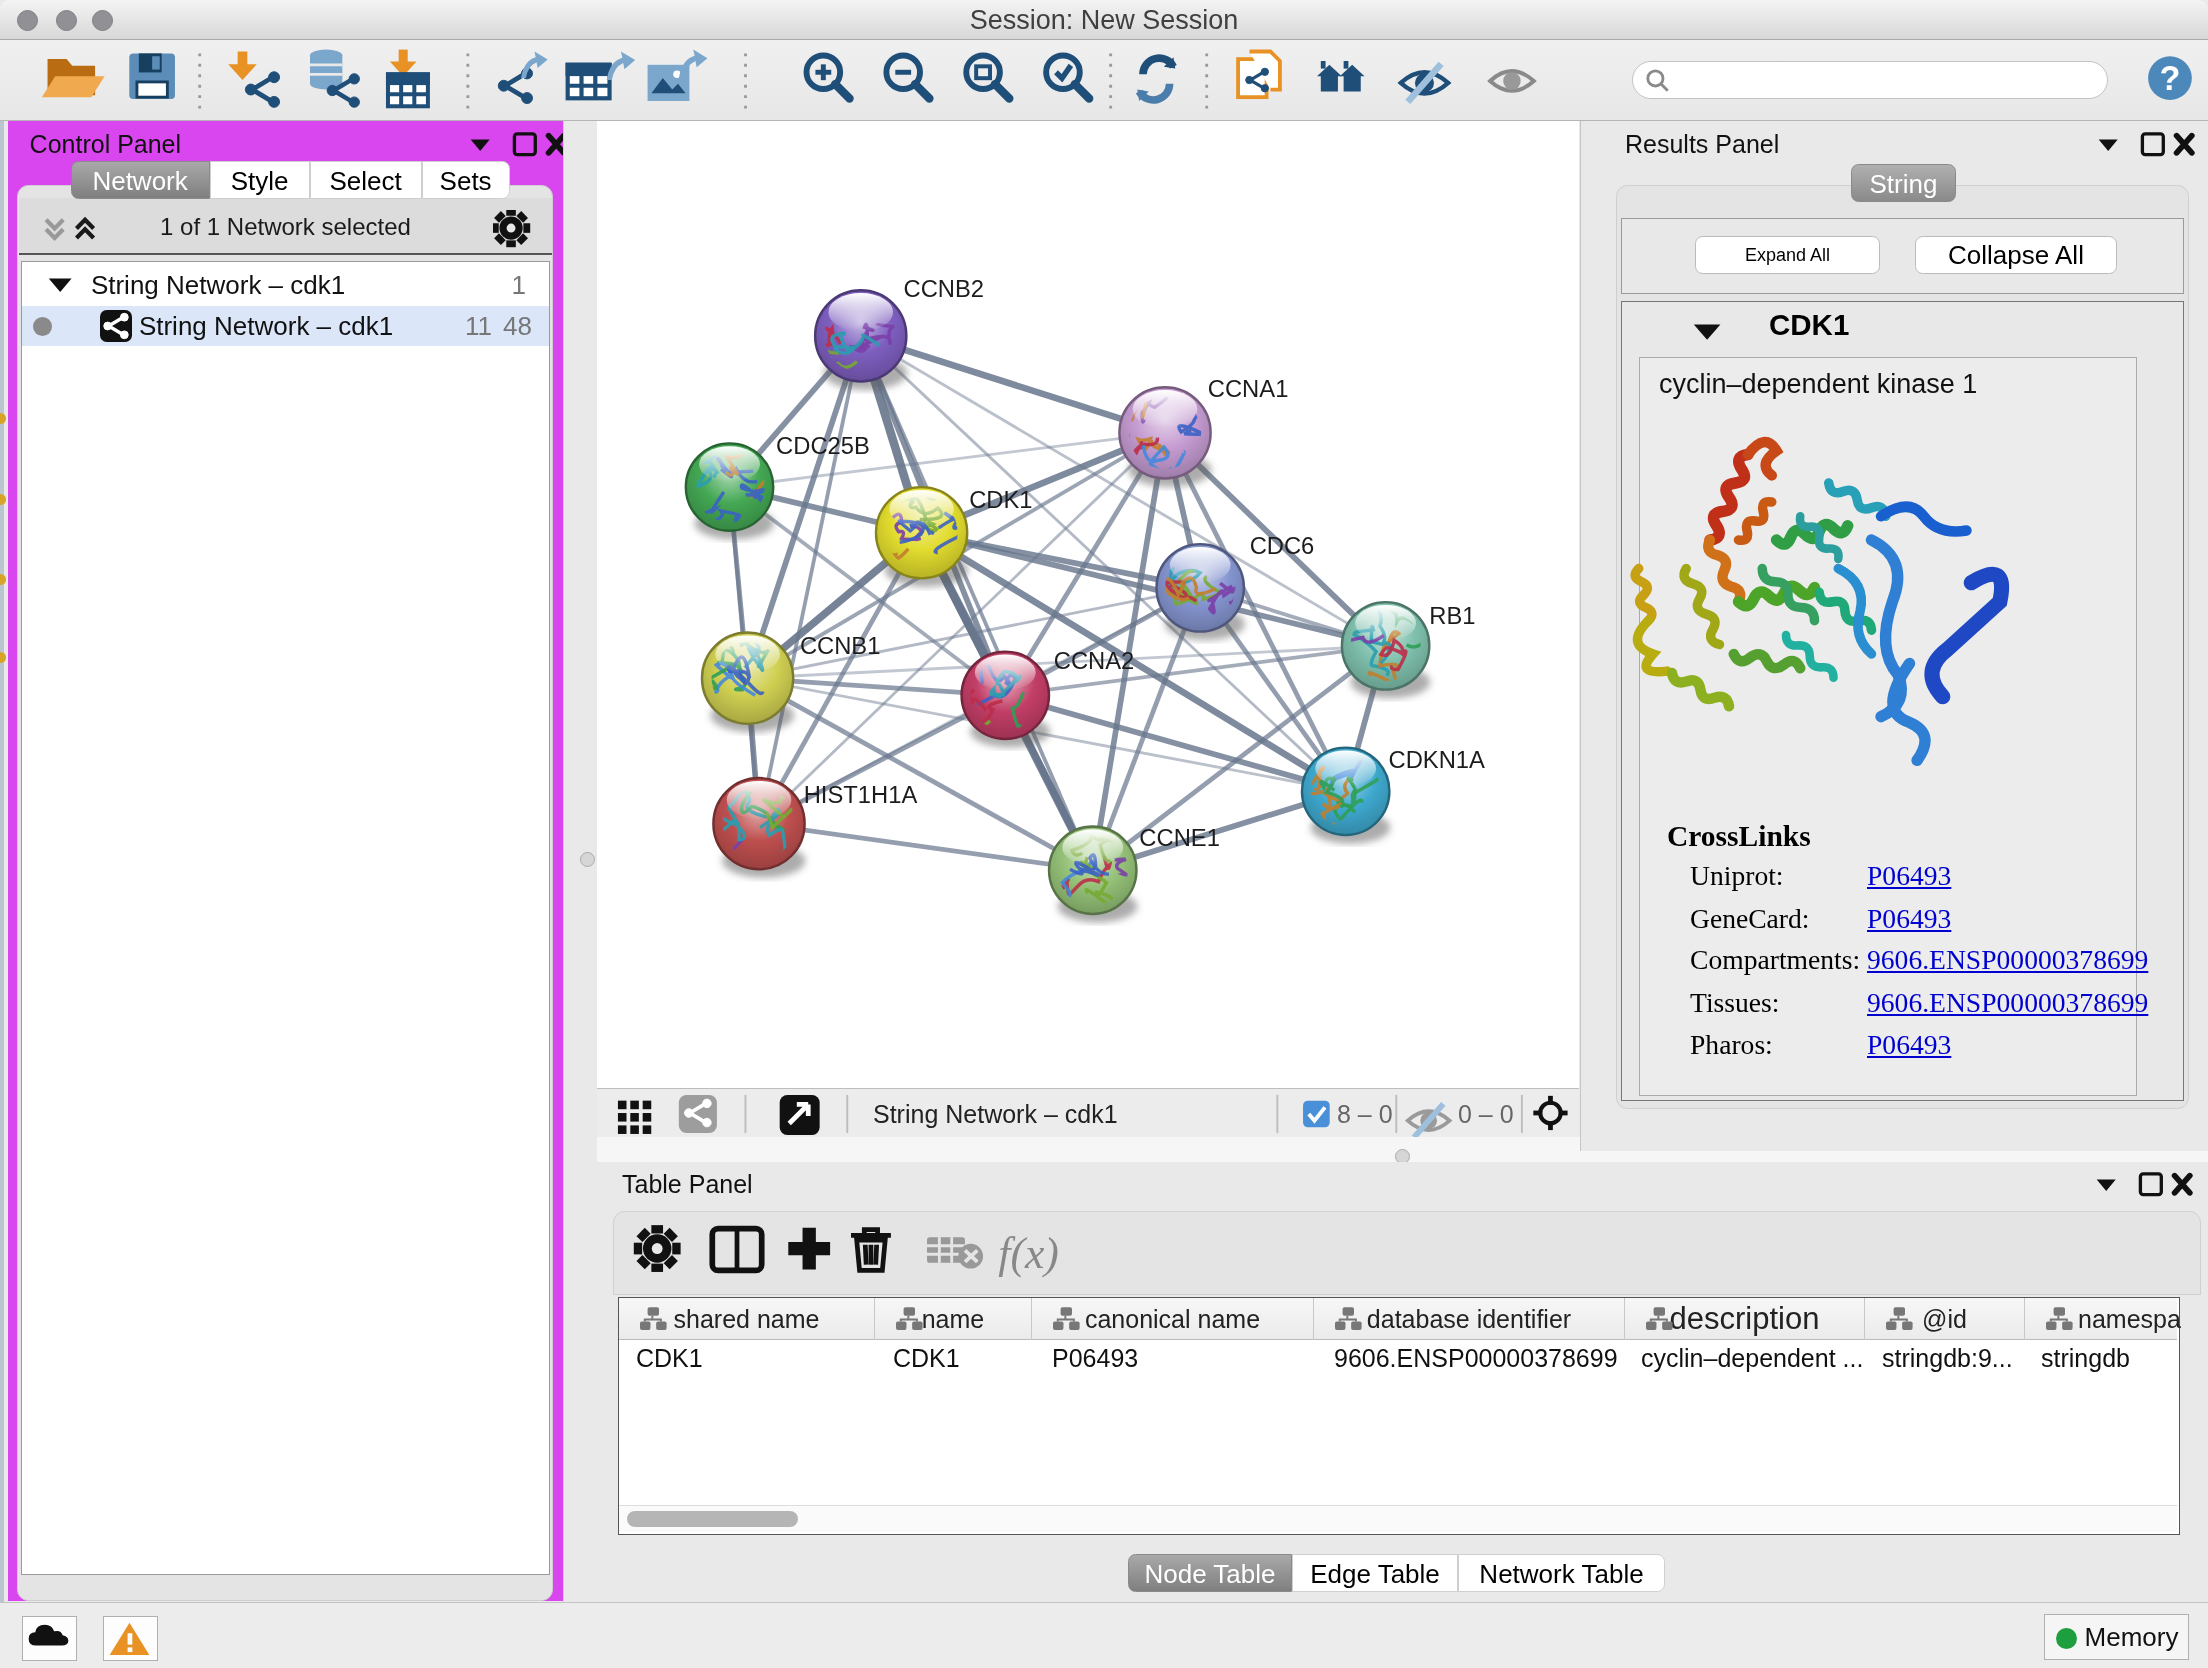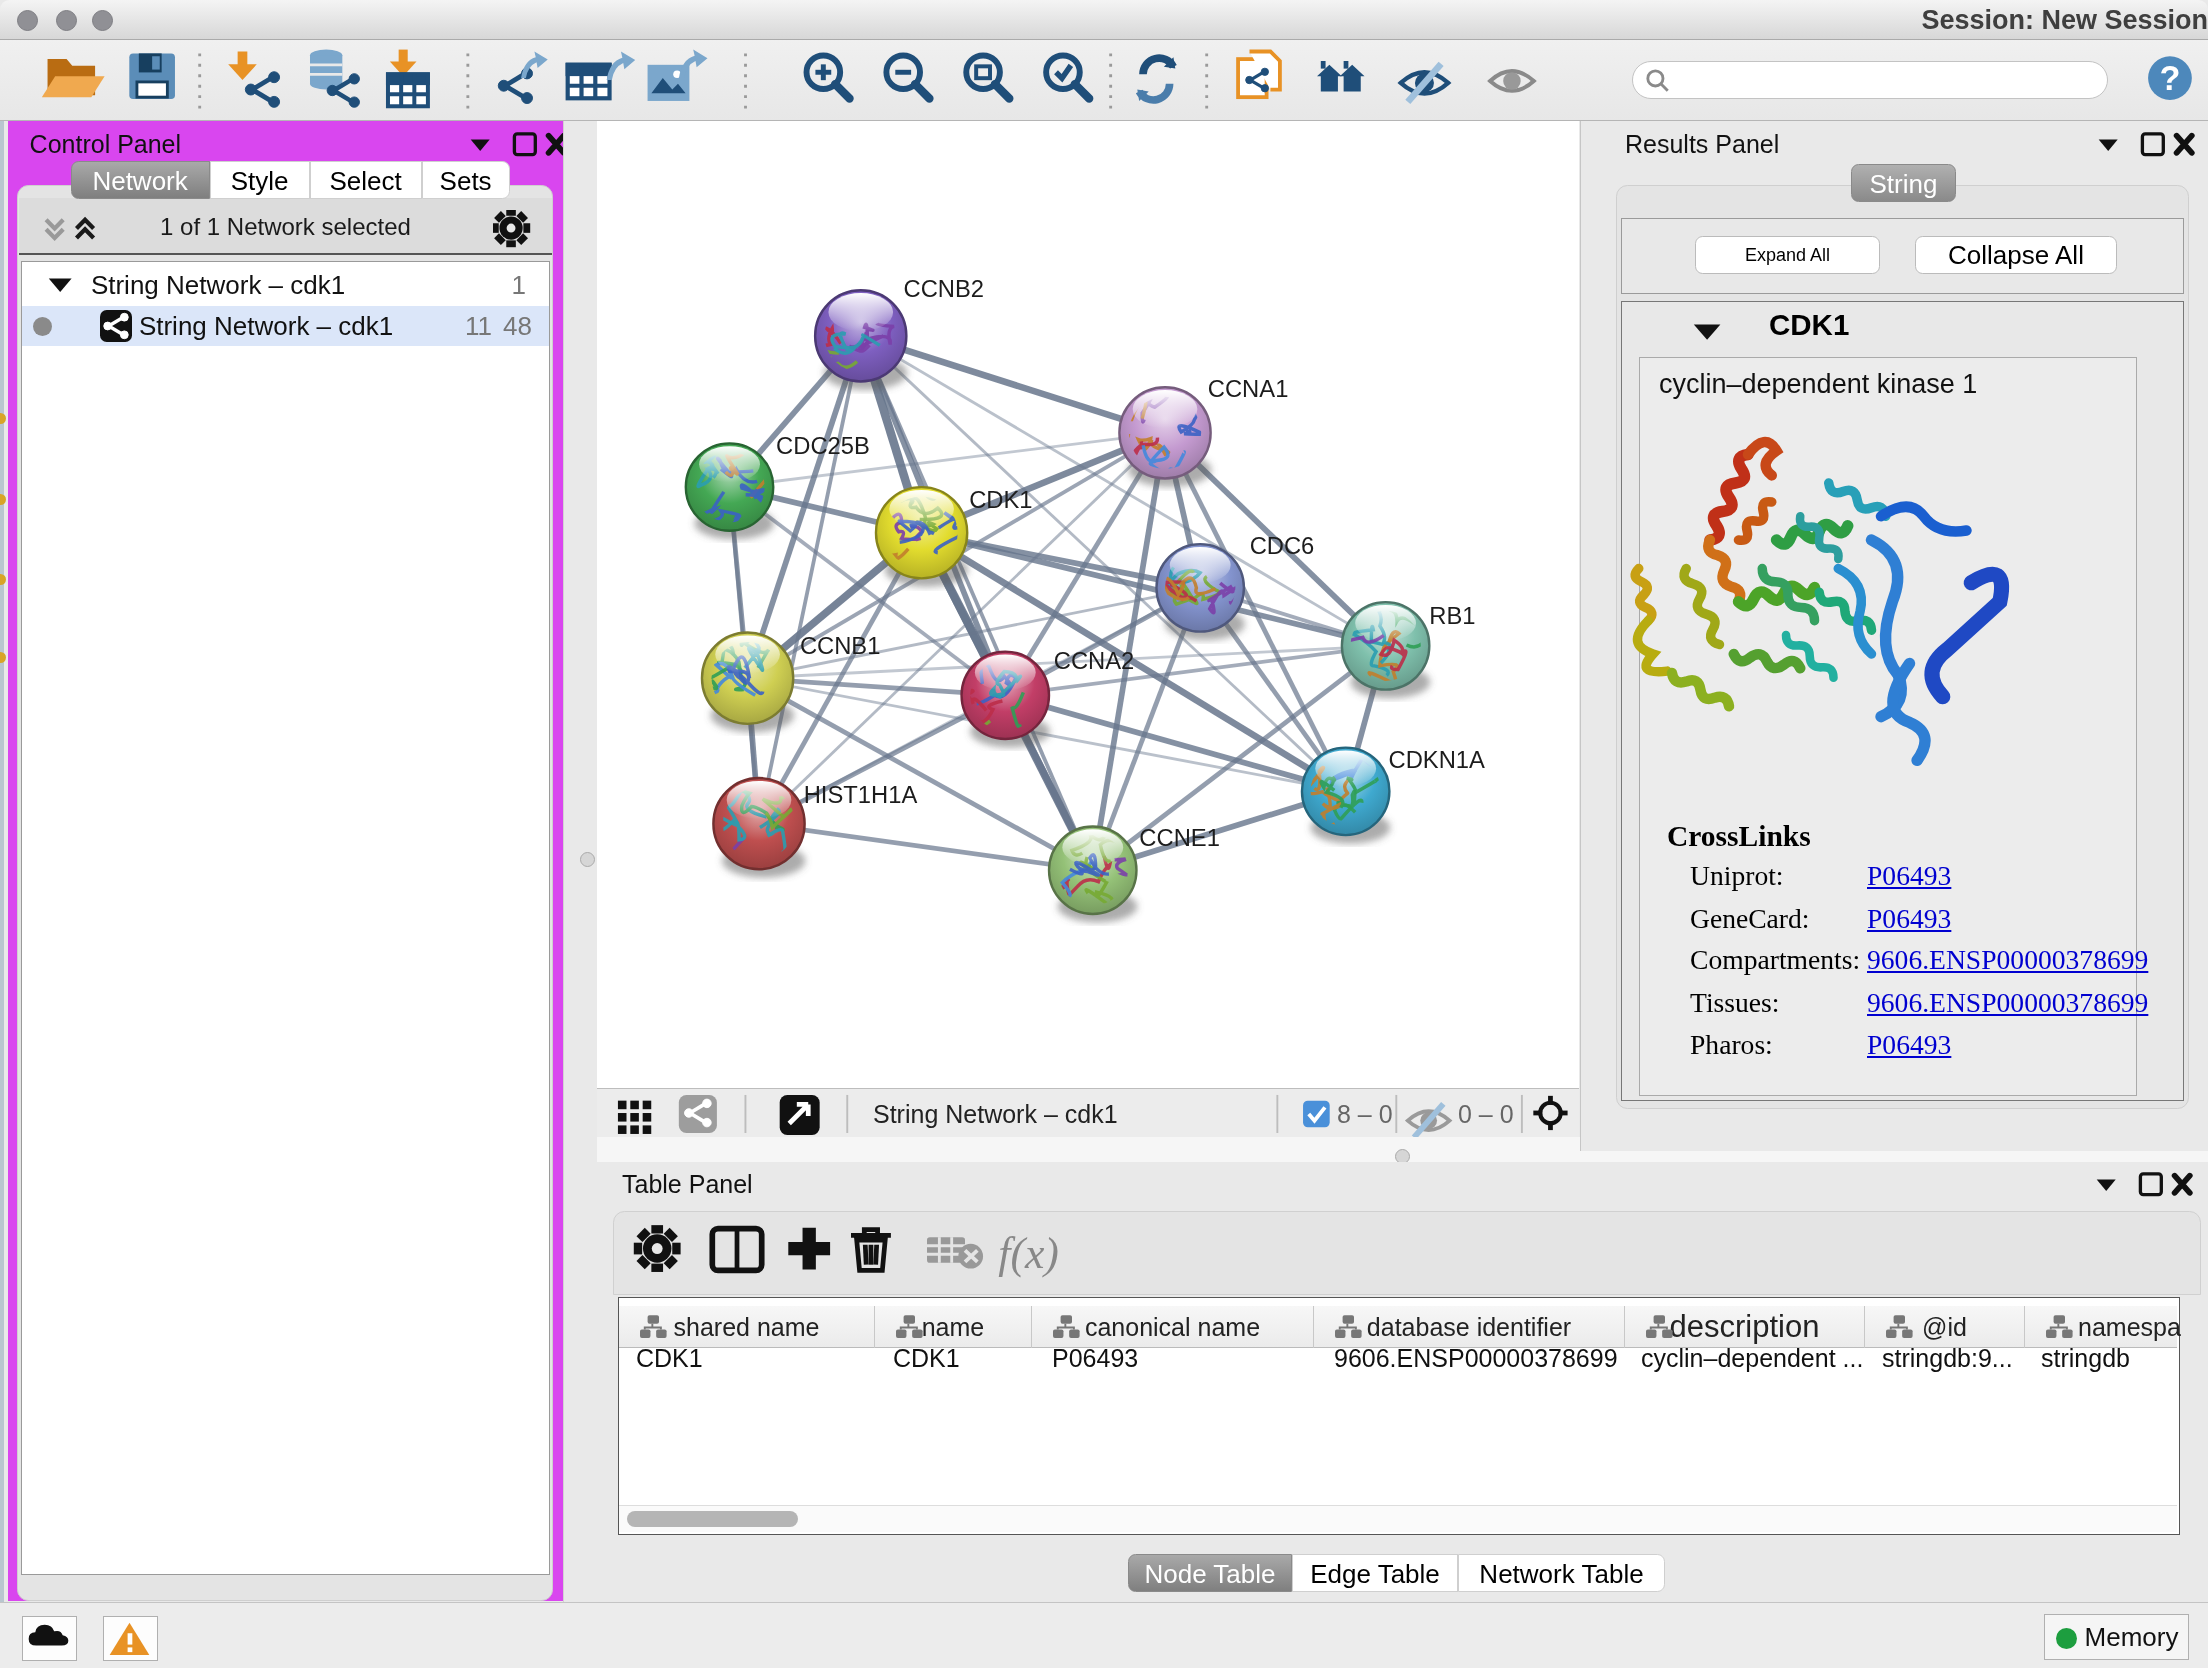--- a/index.html
+++ b/index.html
@@ -2,21 +2,21 @@
 <html style="font-size:15px"><head><meta charset="utf-8"><style>
 html,body{margin:0;padding:0;width:2208px;height:1668px;overflow:hidden;background:#e9e9e9;font-family:"Liberation Sans",sans-serif;}
 *{box-sizing:border-box}
 .abs{position:absolute}
 .paneltitle{font-size:25px;color:#111}
 </style></head><body>
 <div class="abs" style="left:0;top:0;width:2208px;height:40px;background:linear-gradient(#f4f4f4,#d7d7d7);border-bottom:1.9px solid #aaa;border-radius:9.5px 9.5px 0 0">
 <div class="abs" style="left:17px;top:9.5px;width:21px;height:21px;border-radius:50%;background:#909095;border:1px solid #7e7e83"></div>
 <div class="abs" style="left:56px;top:9.5px;width:21px;height:21px;border-radius:50%;background:#909095;border:1px solid #7e7e83"></div>
 <div class="abs" style="left:92px;top:9.5px;width:21px;height:21px;border-radius:50%;background:#909095;border:1px solid #7e7e83"></div>
-<div style="text-align:right;font-size:27px;font-weight:bold;color:#3f3f3f;padding-top:4.8px">Session: New Session</div>
+<div style="text-align:center;font-size:27px;font-weight:normal;color:#3f3f3f;padding-top:4.8px">Session: New Session</div>
 </div>
 <div class="abs" style="left:0;top:40px;width:2208px;height:81px;background:linear-gradient(#f0f0f0,#e7e7e7);border-bottom:1.9px solid #b5b5b5"></div>
 <svg width="2208" height="81" viewBox="0 0 2322 85" style="position:absolute;left:0;top:40px">
 <line x1="210" y1="14" x2="210" y2="72" stroke="#9a9a9a" stroke-width="3" stroke-dasharray="3 8"></line>
 <line x1="492" y1="14" x2="492" y2="72" stroke="#9a9a9a" stroke-width="3" stroke-dasharray="3 8"></line>
 <line x1="784" y1="14" x2="784" y2="72" stroke="#9a9a9a" stroke-width="3" stroke-dasharray="3 8"></line>
 <line x1="1168" y1="14" x2="1168" y2="72" stroke="#9a9a9a" stroke-width="3" stroke-dasharray="3 8"></line>
 <line x1="1269" y1="14" x2="1269" y2="72" stroke="#9a9a9a" stroke-width="3" stroke-dasharray="3 8"></line>
 <g transform="translate(44,58)">
       <path d="M6 -38 L26 -38 L32 -31 L56 -31 L56 0 L6 0 Z" fill="#b96c12"></path>
@@ -654,21 +654,21 @@
         <line x1="330" y1="26" x2="370" y2="26" stroke="#e4e4e4" stroke-width="3"></line>
         <line x1="330" y1="35" x2="370" y2="35" stroke="#e4e4e4" stroke-width="3"></line>
         <line x1="343" y1="17" x2="343" y2="44" stroke="#e4e4e4" stroke-width="3"></line>
         <line x1="356" y1="17" x2="356" y2="44" stroke="#e4e4e4" stroke-width="3"></line>
         <circle cx="376" cy="37" r="13"></circle>
       </g>
       <path d="M370 31 L383 43 M383 31 L370 43" stroke="#e4e4e4" stroke-width="4"></path>
       <text x="405" y="49" font-size="46" font-style="italic" fill="#888" font-family="Liberation Serif">f(x)</text>
     </svg>
 <div class="abs" style="left:40px;top:135px;width:1562px;height:238px;background:#fff;border:1.9px solid #555">
-<div class="abs" style="left:0;top:8px;width:1558px;height:42px;background:linear-gradient(#f7f7f7,#ebebeb);border-bottom:1.9px solid #bbb">
+<div class="abs" style="left:0;top:0;width:1558px;height:42px;background:linear-gradient(#f7f7f7,#ebebeb);border-bottom:1.9px solid #bbb">
         <div class="abs" style="left:0px;top:0;width:256px;height:42px;border-right:1.9px solid #c8c8c8;text-align:center;line-height:42px;font-size:25px;color:#222">shared name</div>
         <svg width="28.5" height="25" style="position:absolute;left:21px;top:8.6px" viewBox="0 0 30 26">
           <g fill="#777">
             <rect x="8" y="0" width="12" height="9" rx="2"></rect>
             <rect x="0" y="15" width="11" height="9" rx="2"></rect>
             <rect x="17" y="15" width="11" height="9" rx="2"></rect>
             <path d="M13 9 L13 13 L5 13 L5 15 M13 13 L22 13 L22 15" stroke="#777" fill="none" stroke-width="2"></path>
           </g>
         </svg>
         <div class="abs" style="left:256px;top:0;width:157px;height:42px;border-right:1.9px solid #c8c8c8;text-align:center;line-height:42px;font-size:25px;color:#222">name</div>

